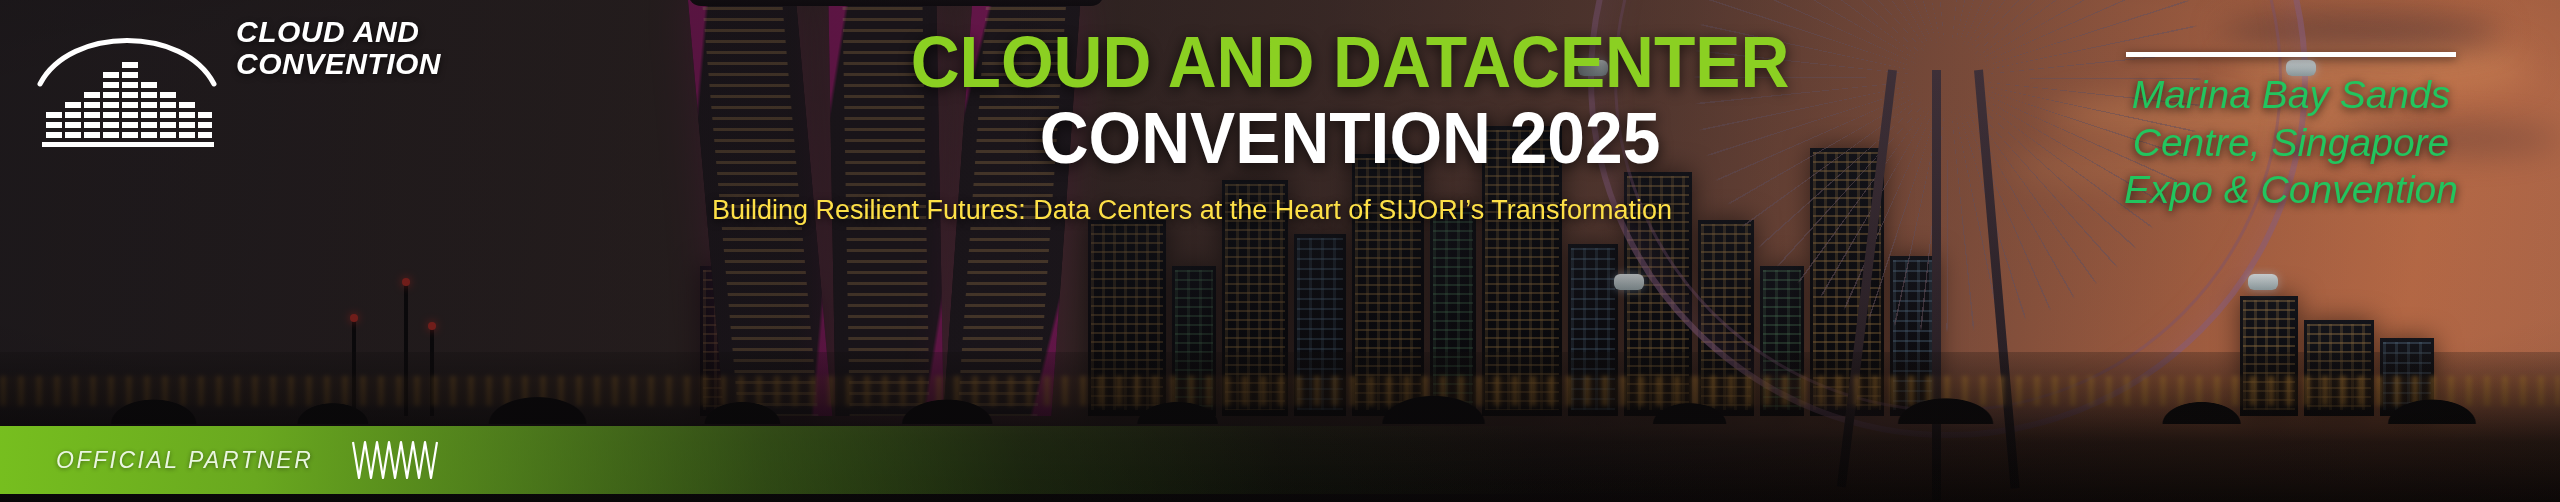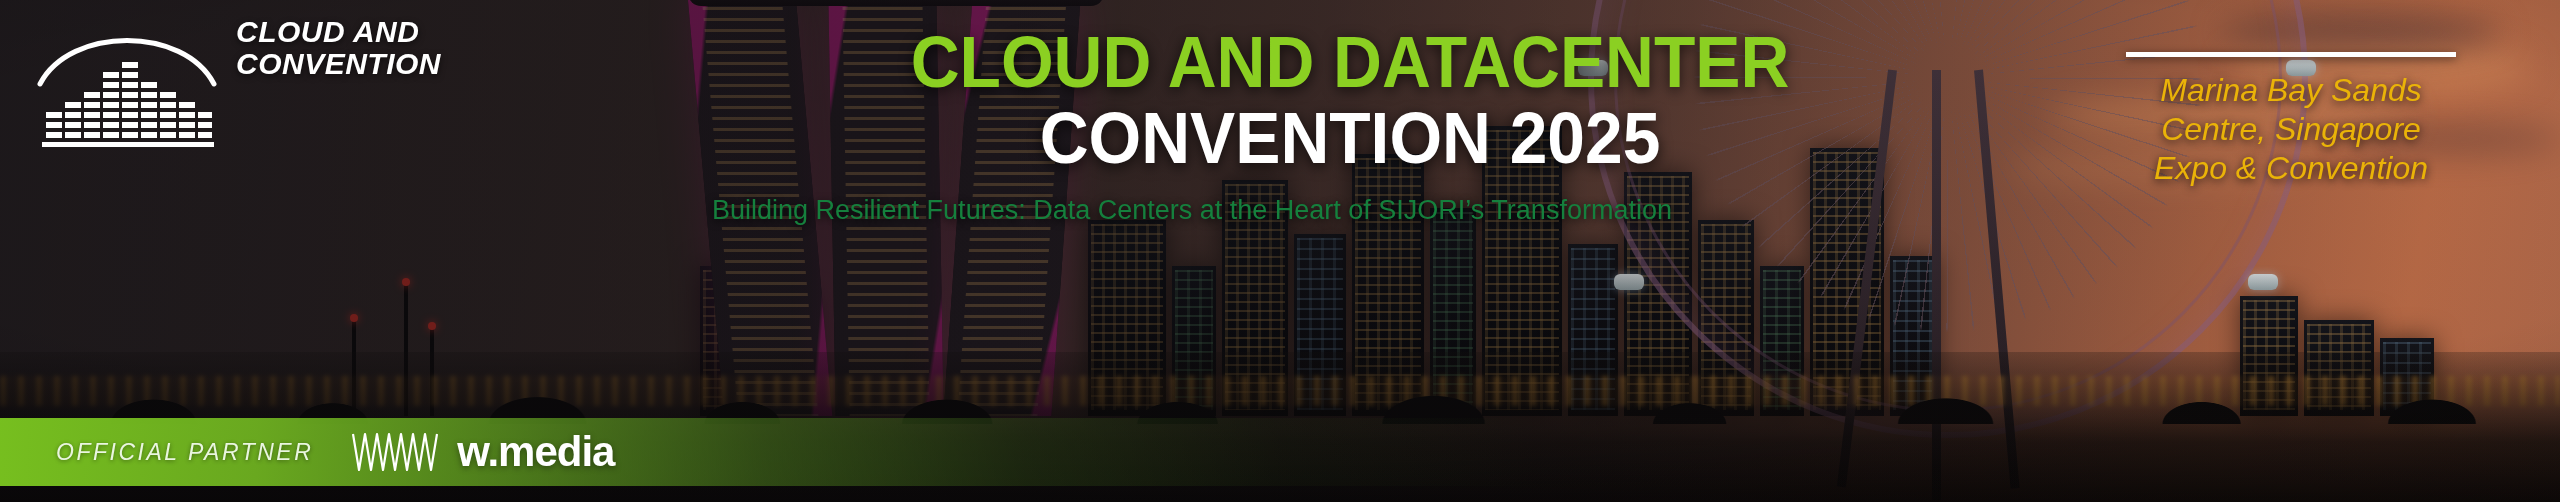--- a/index.html
+++ b/index.html
@@ -181,21 +181,21 @@
     color:#8bd022; font-weight:bold; font-size:72px; line-height:1.06; letter-spacing:0px;
     text-shadow:0 3px 14px rgba(0,0,0,.7);
     transform:scaleX(.94); transform-origin:center;
   }
   .t-white2 {
     color:#fff; font-weight:bold; font-size:72px; line-height:1.06;
     text-shadow:0 3px 14px rgba(0,0,0,.75);
     transform:scaleX(.94); transform-origin:center;
   }
   .t-sub {
-    margin-top:16px; color:#15803d; font-size:27px; line-height:1.32;
+    margin-top:16px; color:#fde047; font-size:27px; line-height:1.32;
     text-align:left; padding-left:12px;
     text-shadow:0 2px 8px rgba(0,0,0,.85);
   }
 
   
   .right {
     position:absolute; right:54px; top:36px; width:430px; text-align:center;
     color:#fff;
   }
   .date-row { display:flex; align-items:flex-start; justify-content:center; gap:14px; }
@@ -210,28 +210,28 @@
   }
   .date-year {
     font-size:44px; font-weight:300; line-height:1.06; letter-spacing:1px;
     text-shadow:0 3px 12px rgba(0,0,0,.6);
   }
   .rule {
     height:5px; background:#fff; margin:16px auto 14px auto; width:330px;
     box-shadow:0 2px 8px rgba(0,0,0,.5);
   }
   .venue {
-    font-style:italic; font-size:32px; line-height:1.22; font-weight:300;
-    color:#eab308; text-shadow:0 2px 9px rgba(0,0,0,.8);
+    font-style:italic; font-size:39px; line-height:1.22; font-weight:300;
+    color:#22c55e; text-shadow:0 2px 9px rgba(0,0,0,.8);
   }
   .venue div { white-space:nowrap; }
 
   
   .partner-bar {
-    position:absolute; left:0; right:0; bottom:16px; height:68px;
+    position:absolute; left:0; right:0; bottom:8px; height:68px;
     display:flex; align-items:center;
   }
   .partner-bar .tint {
     position:absolute; inset:0;
     background:linear-gradient(90deg,
       rgba(124,200,32,.95) 0%,
       rgba(118,190,34,.88) 10%,
       rgba(104,170,34,.70) 20%,
       rgba(86,142,32,.48) 30%,
       rgba(66,108,28,.28) 40%,
@@ -413,18 +413,17 @@
   <div class="partner-bar">
     <div class="tint"></div>
     <div class="partner-inner">
       <div class="official">OFFICIAL PARTNER</div>
       <div class="wm">
         <div class="wm-mark">
           <svg viewBox="0 0 96 44" width="96" height="44" aria-hidden="true">
             <path d="M4 4 L10 40 L16 4 L22 40 L28 4 L34 40 L40 4 L46 40 L52 4 L58 40 L64 4 L70 40 L76 4 L82 40 L88 4" fill="none" stroke="#ffffff" stroke-width="2.2" stroke-linejoin="round"></path>
           </svg>
         </div>
-        <div class="wm-name">w.media</div>
       </div>
     </div>
   </div>
 
 </div>
 
 </body></html>

